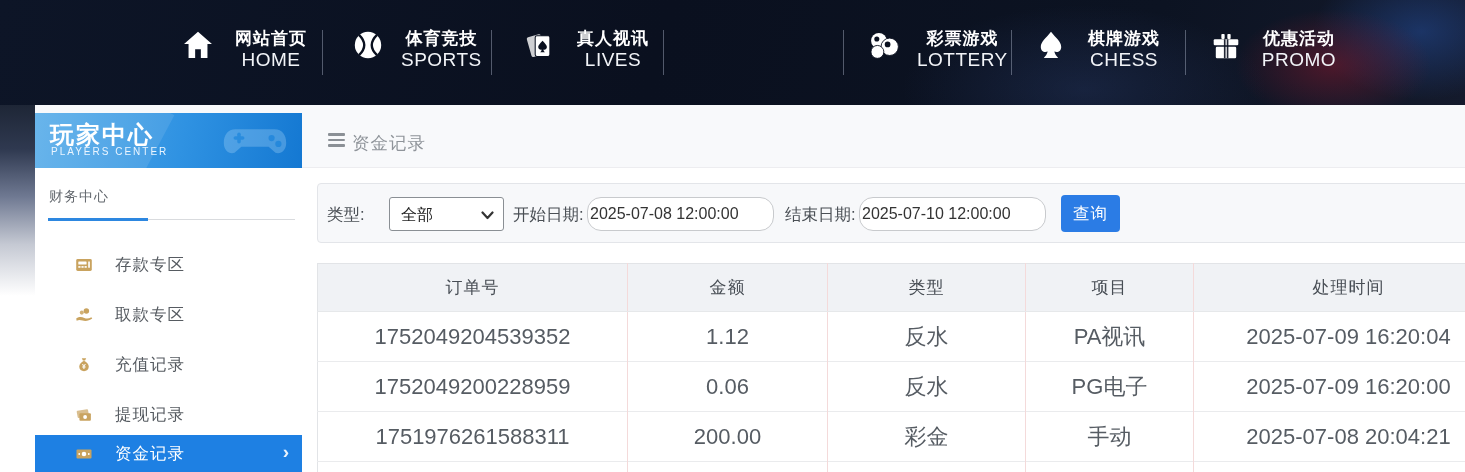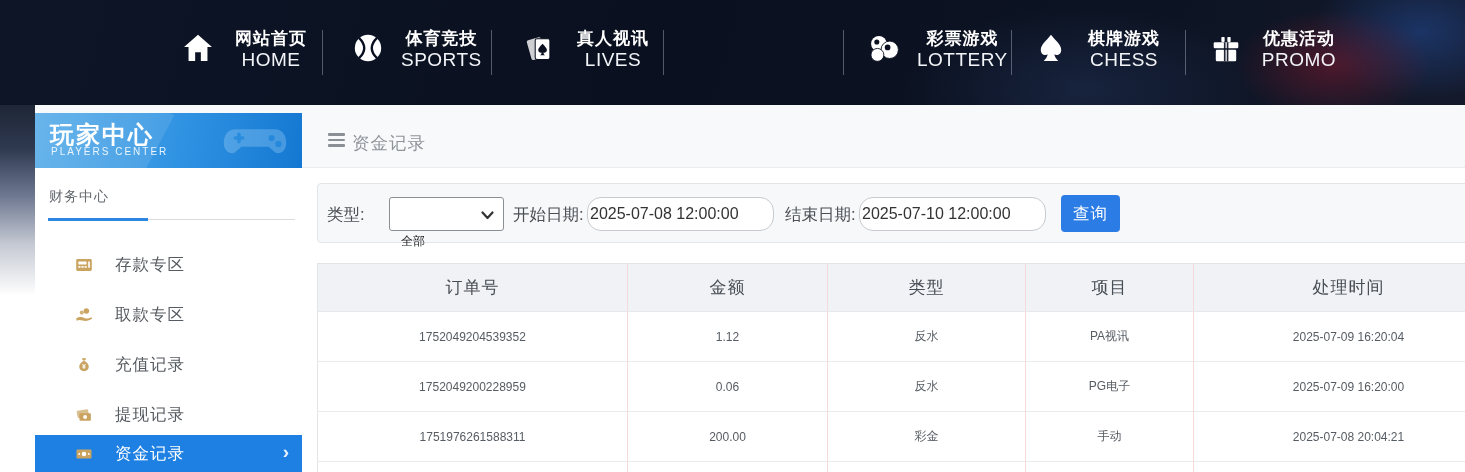--- a/index.html
+++ b/index.html
@@ -8,21 +8,21 @@
   .stage { position:relative; width:1465px; height:472px; overflow:hidden; }
 
   
   .nav { position:absolute; left:0; top:0; width:1465px; height:105px;
     background:
       radial-gradient(140px 80px at 91% 62%, rgba(125,25,45,.55), transparent 70%),
       radial-gradient(150px 95px at 97% 30%, rgba(35,75,150,.55), transparent 72%),
       radial-gradient(260px 120px at 74% 85%, rgba(45,65,115,.35), transparent 70%),
       linear-gradient(105deg,#0d1527 0%, #0a101f 45%, #0c1322 78%, #141a2c 100%);
   }
-  .nav-item { position:absolute; top:27px; display:flex; align-items:center; gap:15px;
+  .nav-item { position:absolute; top:27px; display:flex; align-items:flex-start; gap:15px;
     cursor:pointer; }
   .nav-icon { width:36px; height:36px; flex:0 0 36px; }
   .nav-txt { display:flex; flex-direction:column; align-items:center; min-width:80px; }
   .nav-zh { color:#fff; font-size:17px; font-weight:bold; letter-spacing:1px; line-height:24px; }
   .nav-en { color:#f2f4f8; font-size:19px; line-height:18px; letter-spacing:.5px; }
   .nav-sep { position:absolute; top:30px; width:1px; height:45px; background:rgba(170,180,200,.45); }
 
   
   .left-strip { position:absolute; left:0; top:105px; width:35px; height:367px;
     background:linear-gradient(180deg,#1e2636 0%, #2f3950 12%, #6f7992 25%, #c5c9d3 38%, #ffffff 52%, #ffffff 100%); }
@@ -63,36 +63,36 @@
   .crumb-burger span { display:block; width:17px; height:2.6px; background:#8b9096;
     border-radius:1px; margin-bottom:3px; }
   .crumb-title { position:absolute; left:352px; top:131px; font-size:17.5px; color:#8f949a; letter-spacing:1px; }
 
   
   .filter { position:absolute; left:317px; top:183px; width:1220px; height:60px;
     background:#f7f8fa; border:1px solid #e3e5e9; border-radius:4px; }
   .f-label { position:absolute; top:20px; font-size:16.5px; color:#4a4f55; }
   .f-select { position:absolute; left:71px; top:13px; width:115px; height:34px; background:#fff;
     border:1px solid #8a8f94; border-radius:3px; cursor:pointer; }
-  .f-select .sel-text { position:absolute; left:11px; top:7px; font-size:12px; color:#222;margin-top:28px; }
+  .f-select .sel-text { position:absolute; left:11px; top:7px; font-size:16px; color:#222; }
   .f-select svg { position:absolute; right:9px; top:13px; }
   .f-input { position:absolute; top:13px; width:187px; height:34px; border:1px solid #c8cacd;
     border-radius:14px; background:#fff; font-size:16px; color:#333; padding-left:2px;
     font-family:"Liberation Sans","DejaVu Sans",sans-serif; }
   .f-btn { position:absolute; left:743px; top:11px; width:59px; height:37px; background:#2b7ce5;
     border:none; border-radius:4px; color:#fff; font-size:16.5px; cursor:pointer;
     font-family:"Liberation Sans","DejaVu Sans",sans-serif; letter-spacing:1px; }
 
   
   .tbl { position:absolute; left:317px; top:263px; width:1186px; border-collapse:collapse;
     table-layout:fixed; border:1px solid #e2e4e7; background:#fff; }
   .tbl th { height:48px; background:#f0f2f5; font-size:17px; font-weight:normal; color:#474d54;
     text-align:center; border-left:1px solid #f4dada; border-bottom:1px solid #e6e8ea; letter-spacing:1px; }
   .tbl th:first-child { border-left:none; }
-  .tbl td { height:50px; font-size:12px; color:#565c63; text-align:center;
+  .tbl td { height:50px; font-size:22px; color:#565c63; text-align:center;
     border-left:1px solid #f4dada; border-top:1px solid #eaebed; background:#fff; }
   .tbl td:first-child { border-left:none; }
   .c0{width:310px}.c1{width:200px}.c2{width:198px}.c3{width:168px}.c4{width:310px}
 </style>
 </head>
 <body>
 
 <div class="stage">
 
   <div class="nav">

